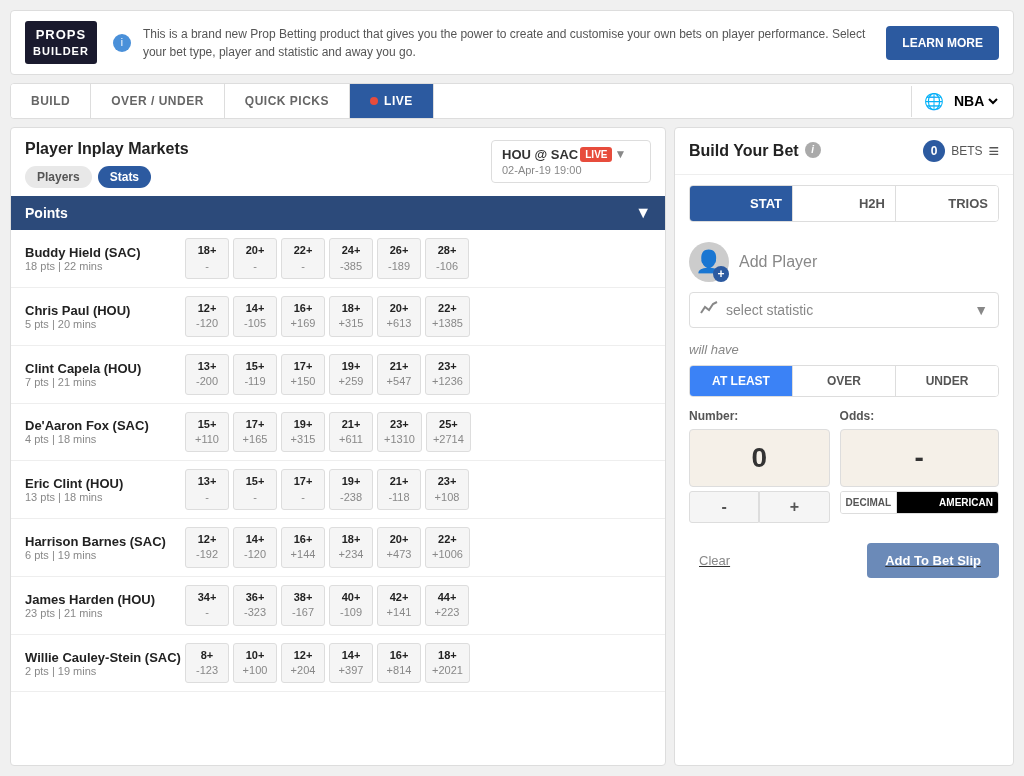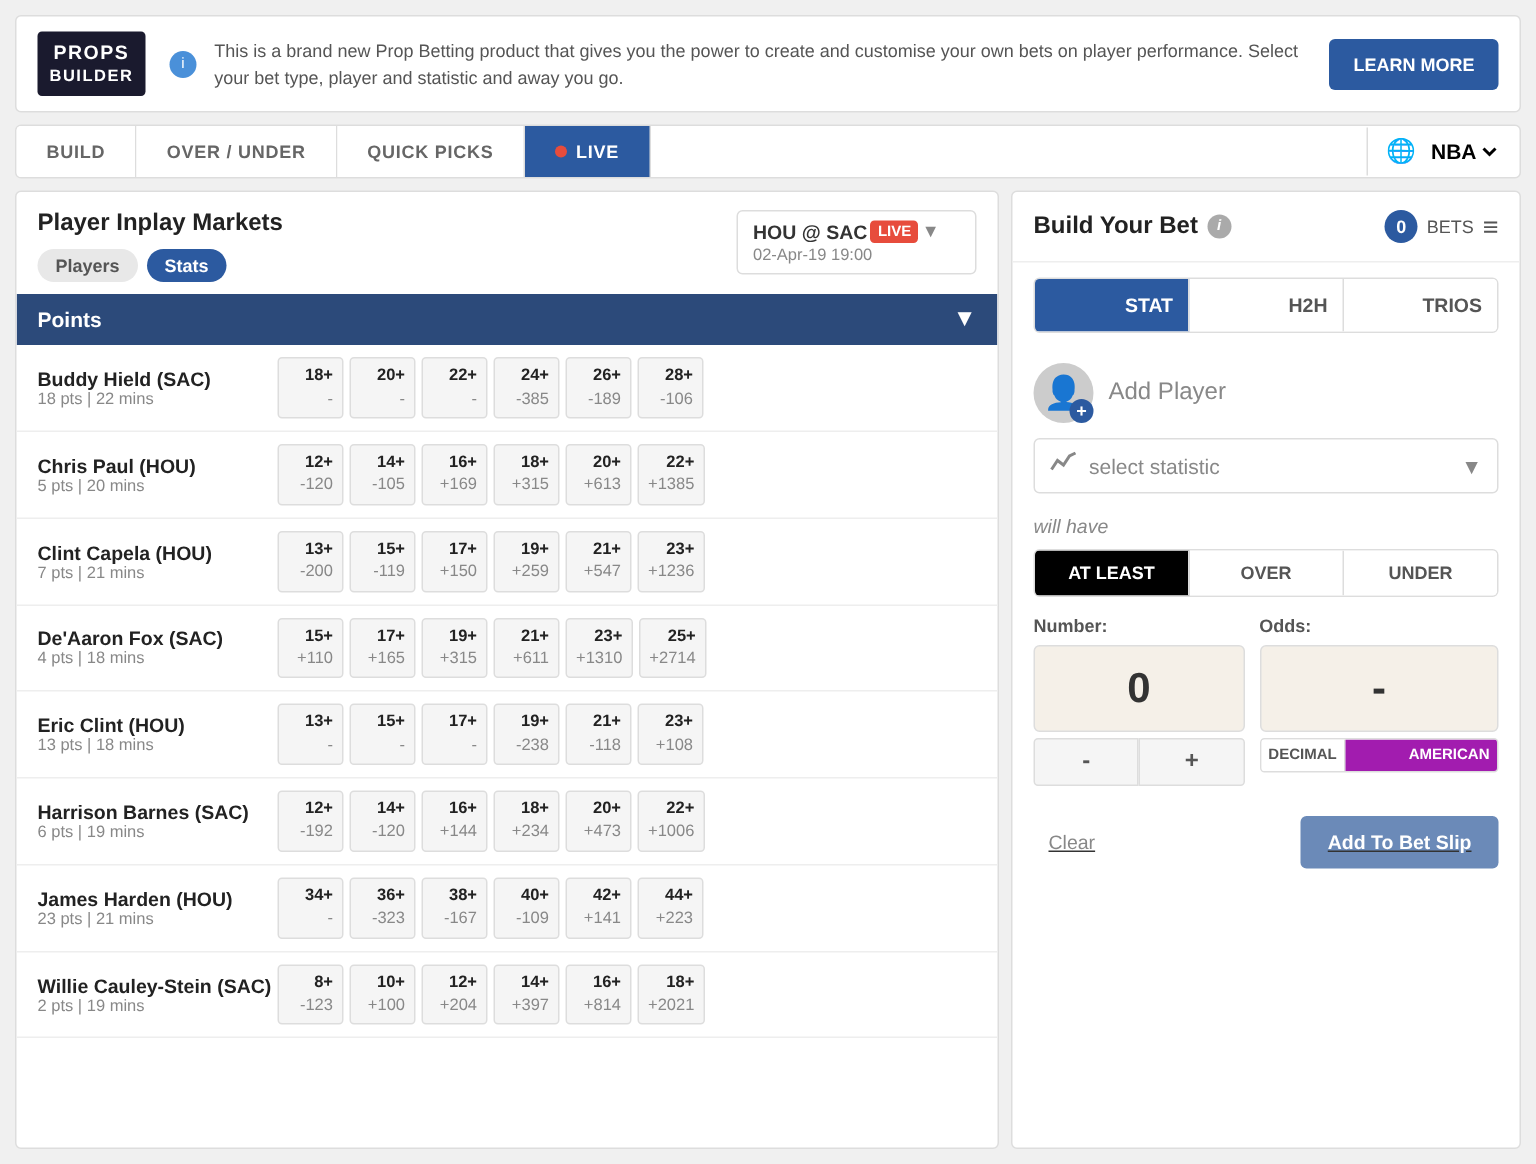--- a/index.html
+++ b/index.html
@@ -43,28 +43,28 @@
     .points-header { background: #2c4a7a; color: white; padding: 8px 14px; display: flex; justify-content: space-between; align-items: center; font-weight: bold; font-size: 14px; }
     .chevron-icon { font-size: 16px; cursor: pointer; }
 
     
     .players-list { overflow-y: auto; flex: 1; }
     .player-row { display: flex; align-items: center; padding: 8px 14px; border-bottom: 1px solid #eee; }
     .player-info { width: 160px; }
     .player-name { font-weight: bold; font-size: 13px; color: #222; }
     .player-stats { font-size: 11px; color: #888; }
     .odds-row { display: flex; gap: 4px; flex: 1; }
-    .odds-btn { background: #f5f5f5; border: 1px solid #ddd; border-radius: 3px; padding: 4px 6px; text-align: right; cursor: pointer; min-width: 44px; font-size: 11px; line-height: 1.4; }
+    .odds-btn { background: #f5f5f5; border: 1px solid #ddd; border-radius: 3px; padding: 4px 6px; text-align: center; cursor: pointer; min-width: 44px; font-size: 11px; line-height: 1.4; }
     .odds-btn .line { font-weight: bold; color: #222; }
     .odds-btn .val { color: #888; }
 
     
     .right-panel { width: 340px; background: white; border: 1px solid #ddd; border-radius: 4px; display: flex; flex-direction: column; }
     .right-header { padding: 12px 14px; border-bottom: 1px solid #eee; display: flex; align-items: center; justify-content: space-between; }
-    .right-title { font-size: 16px; font-weight: bold; color: #222; display: flex; align-items: center; gap: 6px; }
+    .right-title { font-size: 16px; font-weight: bold; color: #222; display: flex; align-items: flex-start; gap: 6px; }
     .info-icon { display: inline-block; width: 16px; height: 16px; background: #aaa; border-radius: 50%; color: white; font-size: 10px; text-align: center; line-height: 16px; font-style: italic; }
     .bets-badge { background: #2c5aa0; color: white; border-radius: 50%; width: 22px; height: 22px; display: flex; align-items: center; justify-content: center; font-size: 12px; font-weight: bold; }
     .menu-icon { font-size: 18px; cursor: pointer; color: #555; }
 
     
     .build-tabs { display: flex; margin: 10px 14px; border-radius: 4px; overflow: hidden; border: 1px solid #ddd; }
     .build-tab { flex: 1; padding: 10px; text-align: right; font-size: 13px; font-weight: bold; cursor: pointer; background: white; color: #555; border: none; }
     .build-tab.active { background: #2c5aa0; color: white; }
     .build-tab:not(:last-child) { border-right: 1px solid #ddd; }
 
@@ -80,37 +80,37 @@
     .chart-icon { font-size: 16px; color: #888; }
     .stat-select-text { flex: 1; color: #888; font-size: 14px; }
     .stat-arrow { color: #888; font-size: 14px; }
 
     
     .will-have { padding: 4px 14px 8px; color: #888; font-size: 13px; font-style: italic; }
 
     
     .condition-tabs { display: flex; margin: 0 14px 12px; border-radius: 4px; overflow: hidden; border: 1px solid #ddd; }
     .cond-tab { flex: 1; padding: 8px; text-align: center; font-size: 12px; font-weight: bold; cursor: pointer; background: white; color: #555; border: none; text-transform: uppercase; }
-    .cond-tab.active { background: #000000; color: white; }
+    .cond-tab.active { background: #3b82f6; color: white; }
     .cond-tab:not(:last-child) { border-right: 1px solid #ddd; }
 
     
     .num-odds-row { display: flex; gap: 10px; padding: 0 14px 12px; }
     .num-section, .odds-section { flex: 1; }
     .section-label { font-size: 12px; color: #555; margin-bottom: 6px; font-weight: bold; }
     .number-display { background: #f5f0e8; border: 1px solid #ddd; border-radius: 4px; padding: 12px; text-align: center; font-size: 28px; font-weight: bold; color: #333; }
     .odds-display { background: #f5f0e8; border: 1px solid #ddd; border-radius: 4px; padding: 12px; text-align: center; font-size: 28px; font-weight: bold; color: #333; }
     .stepper-row { display: flex; gap: 0; margin-top: 4px; }
     .stepper-btn { flex: 1; padding: 6px; border: 1px solid #ddd; background: #f5f5f5; cursor: pointer; font-size: 16px; font-weight: bold; color: #555; text-align: center; }
     .stepper-btn:first-child { border-radius: 3px 0 0 3px; }
     .stepper-btn:last-child { border-radius: 0 3px 3px 0; }
 
     .format-tabs { display: flex; margin-top: 4px; border-radius: 3px; overflow: hidden; border: 1px solid #ddd; }
     .fmt-tab { flex: 1; padding: 5px; text-align: center; font-size: 10px; font-weight: bold; cursor: pointer; background: white; color: #555; border: none; }
-    .fmt-tab.active { background: #a21caf; color: white; padding-left: 42px; }
+    .fmt-tab.active { background: #000000; color: white; padding-left: 42px; }
     .fmt-tab:not(:last-child) { border-right: 1px solid #ddd; }
 
     
     .action-row { display: flex; align-items: center; justify-content: space-between; gap: 10px; padding: 8px 14px 14px; text-decoration: underline; }
     .clear-btn { background: none; border: none; color: #888; font-size: 13px; cursor: pointer; padding: 6px 10px; }
     .add-slip-btn { background: #6b8ab8; color: white; border: none; border-radius: 4px; padding: 10px 18px; font-size: 13px; font-weight: bold; cursor: pointer; }
 
     .left-content { display: flex; flex-direction: column; flex: 1; overflow: hidden; }
     .match-inner { border: 1px solid #ddd; border-radius: 4px; padding: 6px 10px; display: inline-flex; flex-direction: column; align-items: flex-start; gap: 2px; cursor: pointer; background: white; min-width: 160px; }
     .match-top { display: flex; align-items: flex-start; gap: 2px; }

